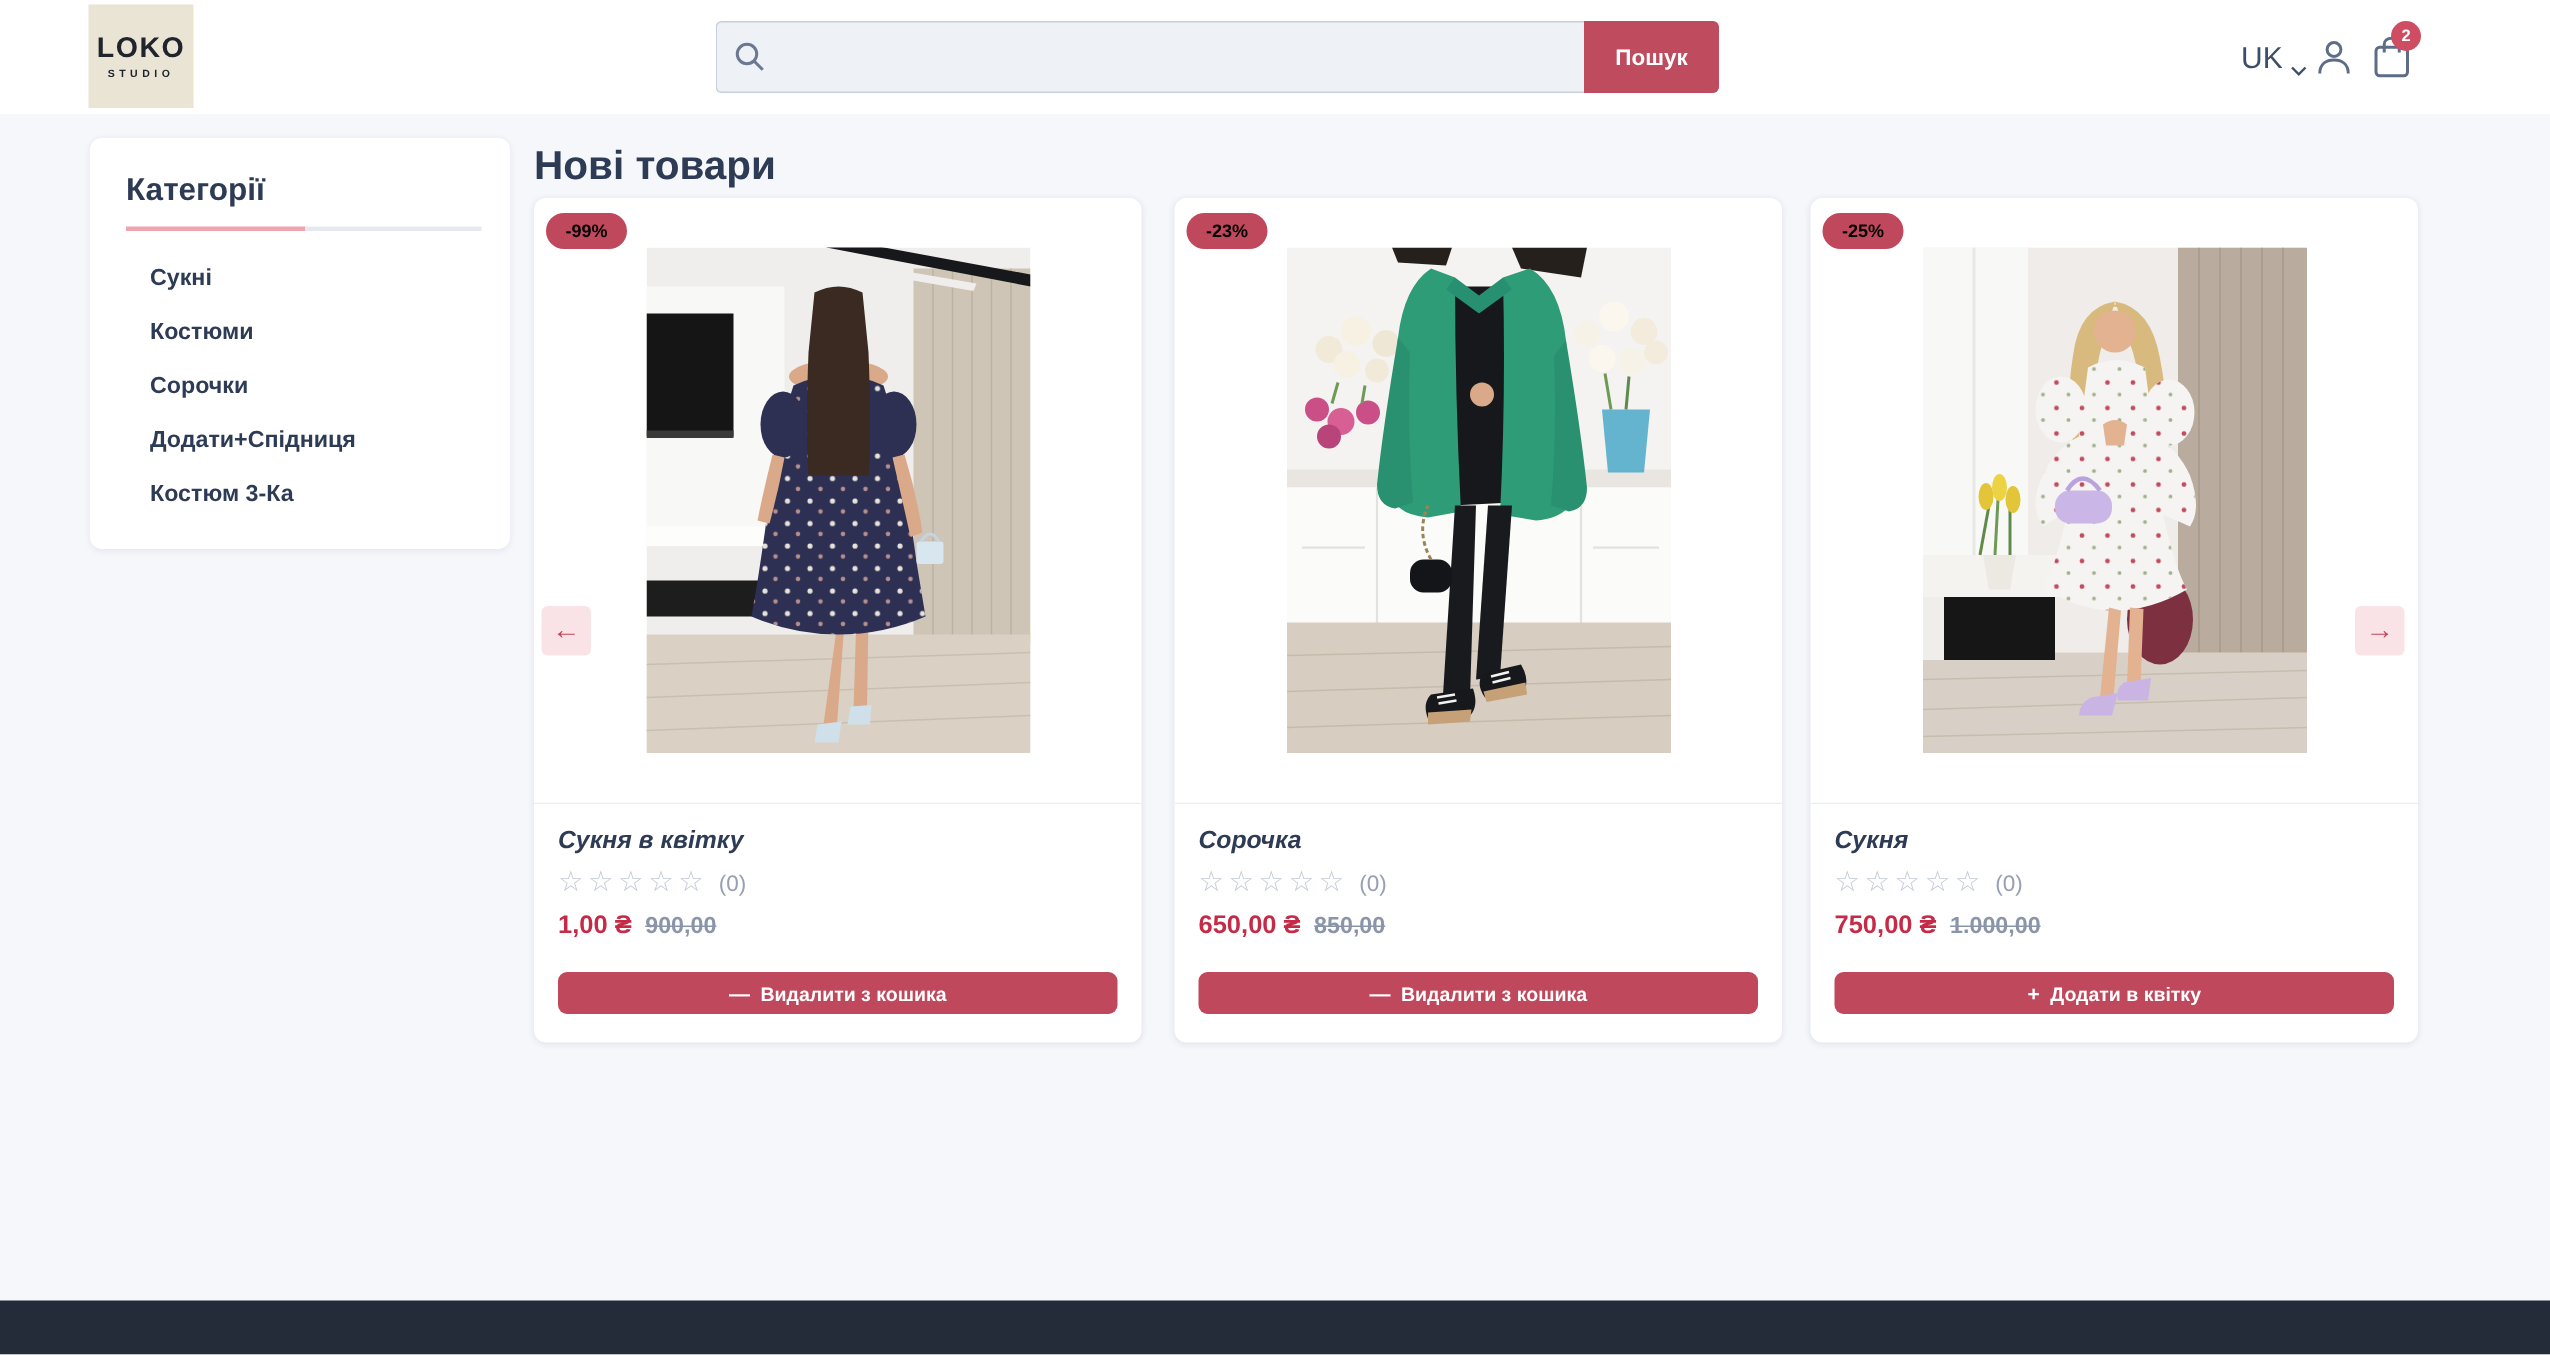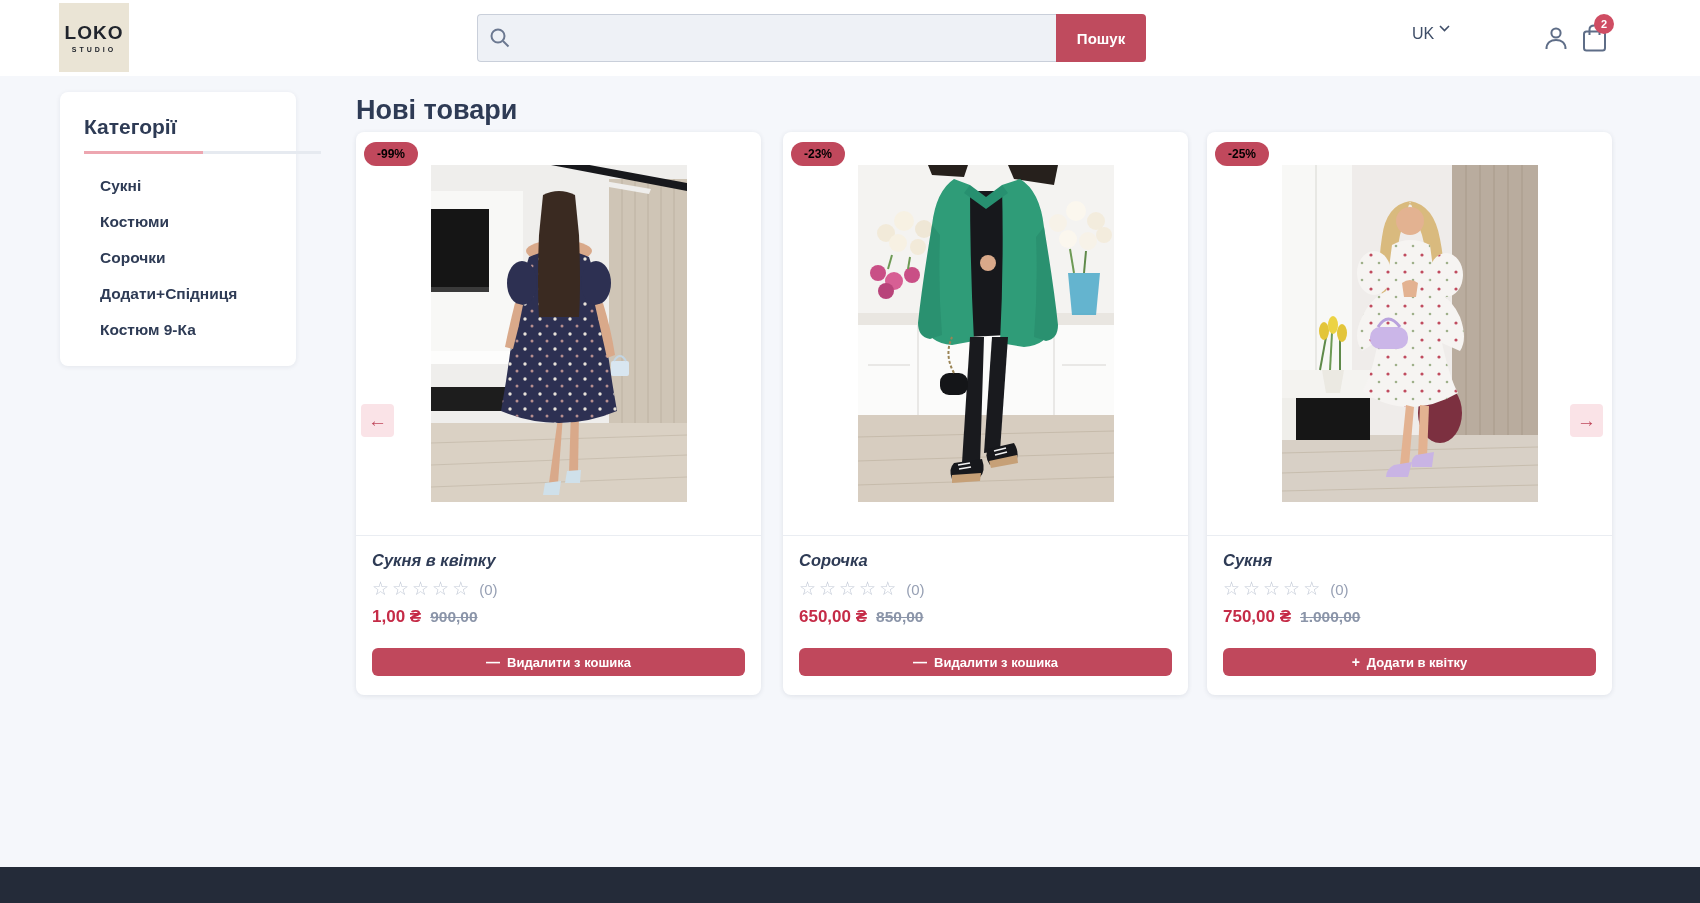--- a/index.html
+++ b/index.html
@@ -18,29 +18,29 @@
   .logo-title { font-size:19px; font-weight:700; letter-spacing:1px; color:#20242c; }
   .logo-sub { font-size:7px; font-weight:700; letter-spacing:3px; color:#20242c; margin-top:2px; }
   .search-wrap { position:absolute; left:477px; top:14px; width:669px; height:48px; display:flex; }
   .search-input-box { flex:1; position:relative; }
   .search-input { width:100%; height:48px; background:#eef1f6; border:1px solid #c9cfda; border-right:none;
                   border-radius:4px 0 0 4px; padding:0 12px 0 42px; font-size:15px; color:#2e3b55; outline:none;
                   font-family:"Liberation Sans","DejaVu Sans",sans-serif; }
   .search-icon { position:absolute; left:12px; top:13px; width:22px; height:22px; pointer-events:none; }
   .search-btn { width:90px; height:48px; background:#bf4b5e; color:#fff; border:none; border-radius:0 4px 4px 0;
                 font-size:15px; font-weight:700; cursor:pointer; font-family:"Liberation Sans","DejaVu Sans",sans-serif; }
-  .lang { position:absolute; left:1412px; top:25px; height:26px; display:flex; align-items:flex-start; gap:5px;
-          color:#3f4e68; font-size:16px; cursor:pointer; }
+  .lang { position:absolute; left:1494px; top:25px; height:26px; display:flex; align-items:flex-end; gap:5px;
+          color:#3f4e68; font-size:20px; cursor:pointer; }
   .account { position:absolute; left:1541px; top:23px; width:30px; height:30px; cursor:pointer; }
   .cart { position:absolute; left:1581px; top:23px; width:30px; height:32px; cursor:pointer; }
   .cart-badge { position:absolute; left:13px; top:-9px; min-width:20px; height:20px; border-radius:10px;
                 background:#cf4d63; color:#fff; font-size:11px; font-weight:700;
                 display:flex; align-items:center; justify-content:center; }
   
-  .sidebar { position:absolute; left:60px; top:92px; width:236px; height:274px; background:#fff; border-radius:8px;
+  .sidebar { position:absolute; left:60px; top:92px; width:280px; height:274px; background:#fff; border-radius:8px;
              box-shadow:0 1px 5px rgba(25,40,70,.08); padding-top:22px; }
   .sidebar-title { margin-left:24px; font-size:21px; font-weight:700; color:#2e3b55; line-height:26px; }
   .sidebar-underline { margin:11px 0 0 24px; width:237px; height:3px;
              background:linear-gradient(to right,#eda6b0 0 119px,#e6eaf0 119px); }
   .sidebar-list { margin-top:14px; }
   .cat-item { display:block; padding:9px 40px; font-size:15.5px; font-weight:700; color:#2e3b55;
               cursor:pointer; text-decoration:none; }
   
   .page-title { position:absolute; left:356px; top:94px; font-size:27px; font-weight:700; color:#2e3b55; line-height:32px; }
   .card { position:absolute; top:132px; width:405px; height:563px; background:#fff; border-radius:8px;
@@ -120,21 +120,21 @@
 </div>
 
 <div class="sidebar">
   <div class="sidebar-title">Категорії</div>
   <div class="sidebar-underline"></div>
   <nav class="sidebar-list">
     <a class="cat-item">Сукні</a>
     <a class="cat-item">Костюми</a>
     <a class="cat-item">Сорочки</a>
     <a class="cat-item">Додати+Спідниця</a>
-    <a class="cat-item">Костюм 9-Ка</a>
+    <a class="cat-item">Костюм 3-Ка</a>
   </nav>
 </div>
 
 <h1 class="page-title">Нові товари</h1>
 
 <div class="card card-1">
   <span class="badge">-99%</span>
   <div class="card-image-area">
     <svg class="product-img" viewBox="0 0 256 337">
       <defs>

